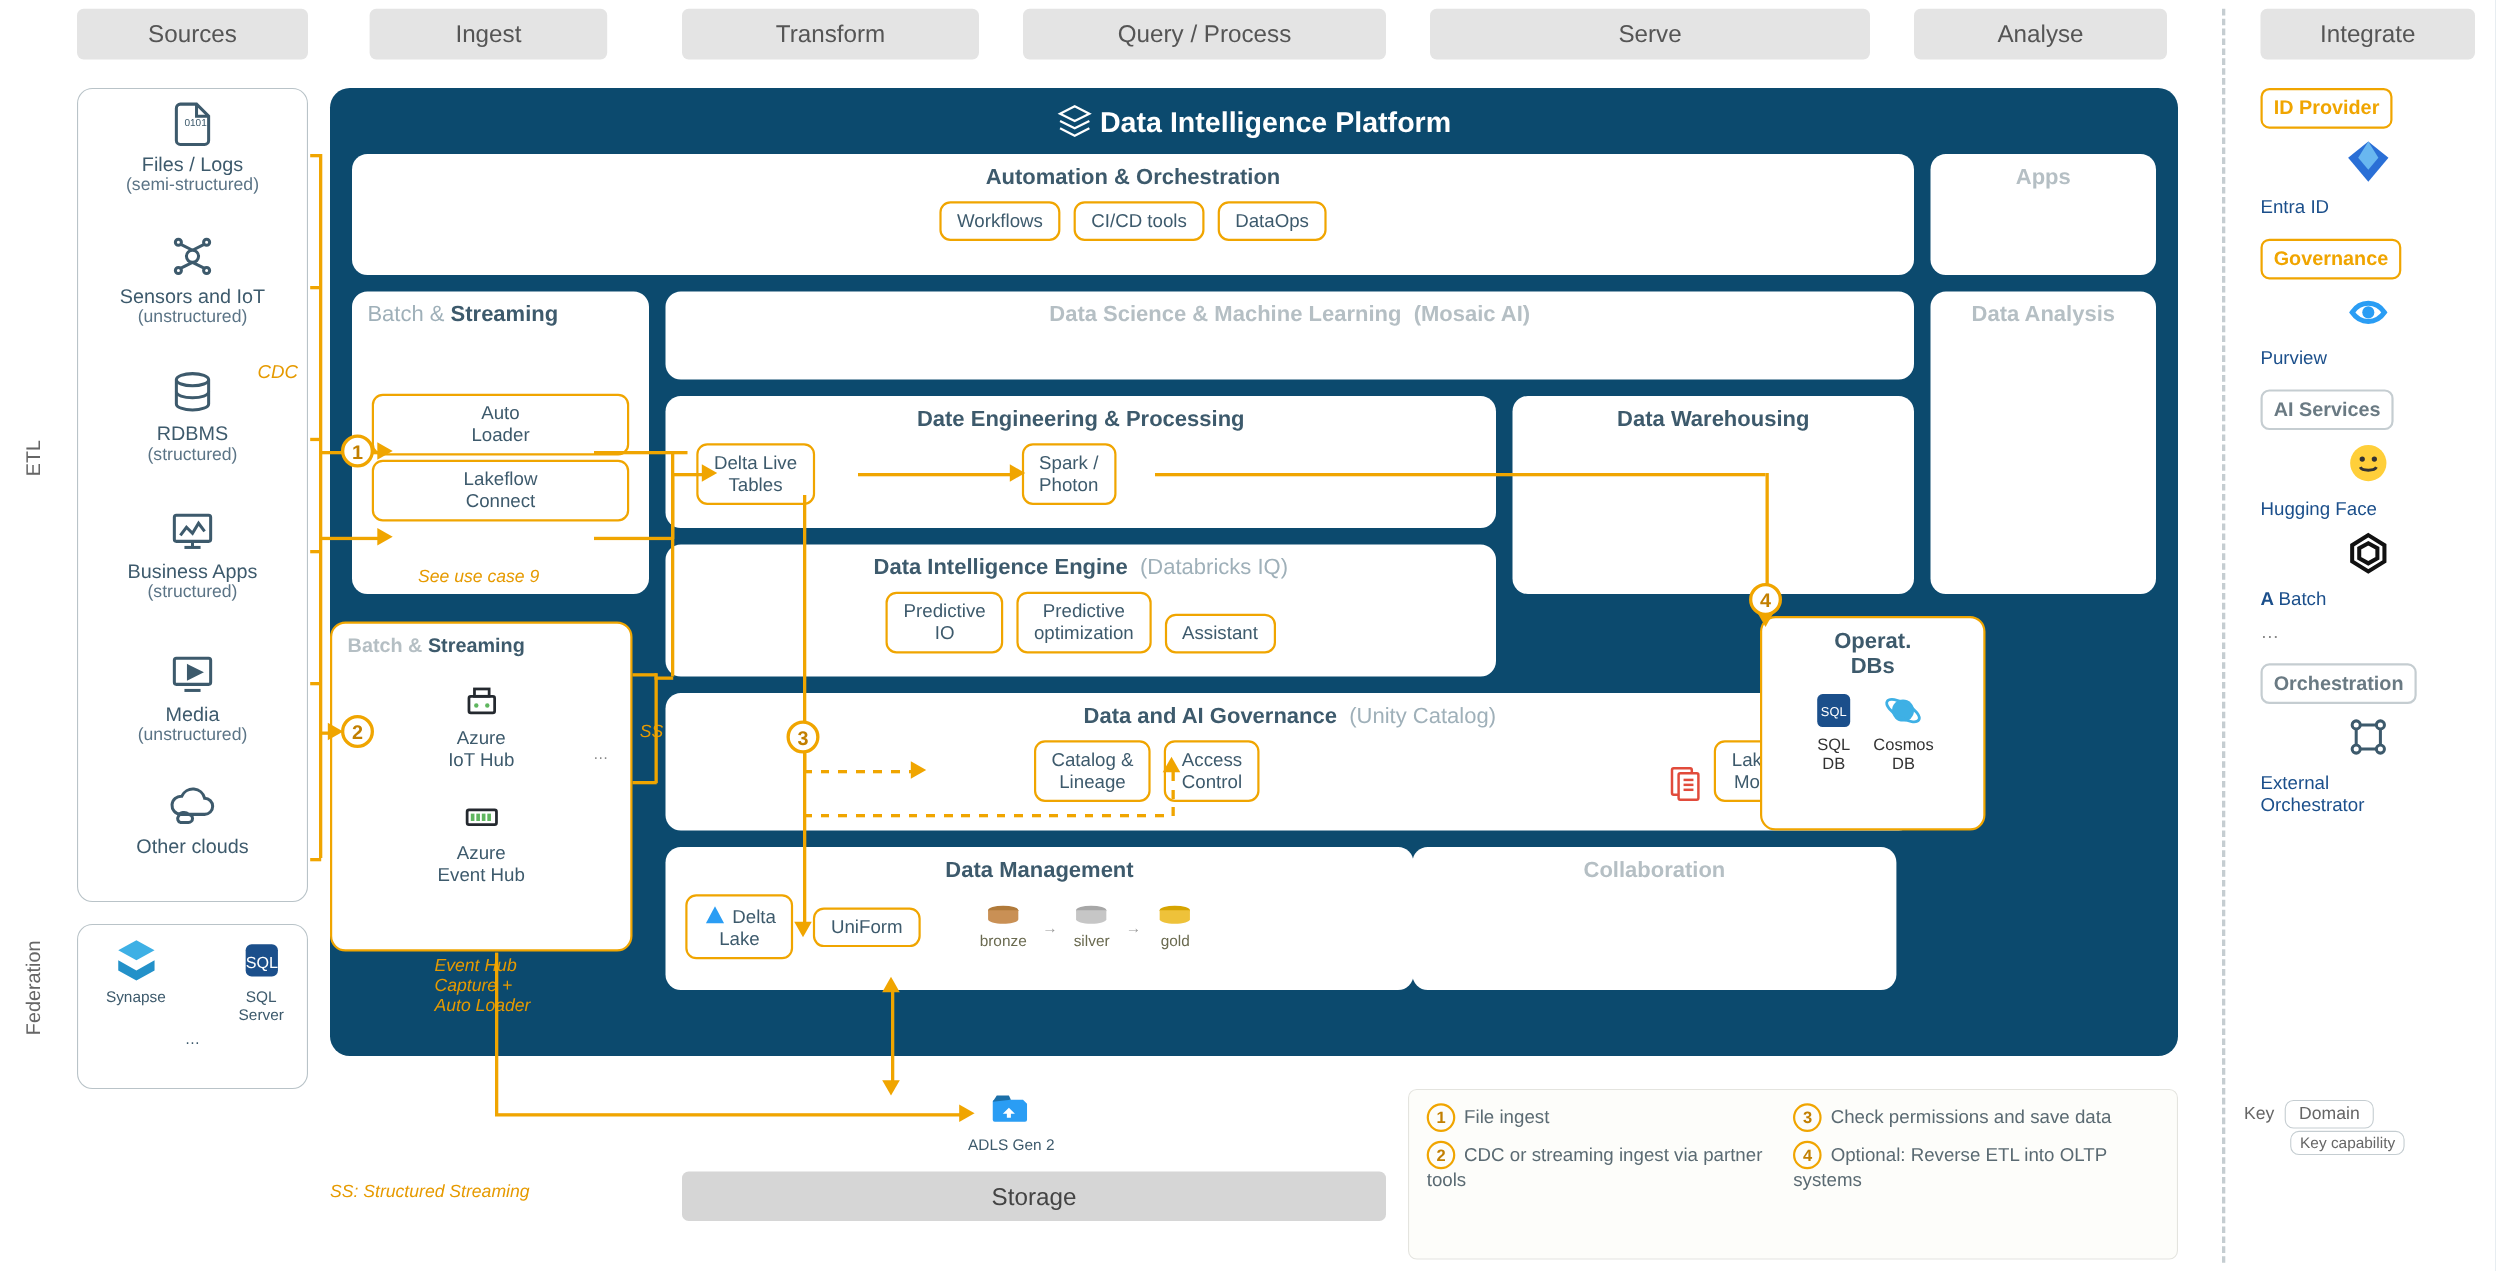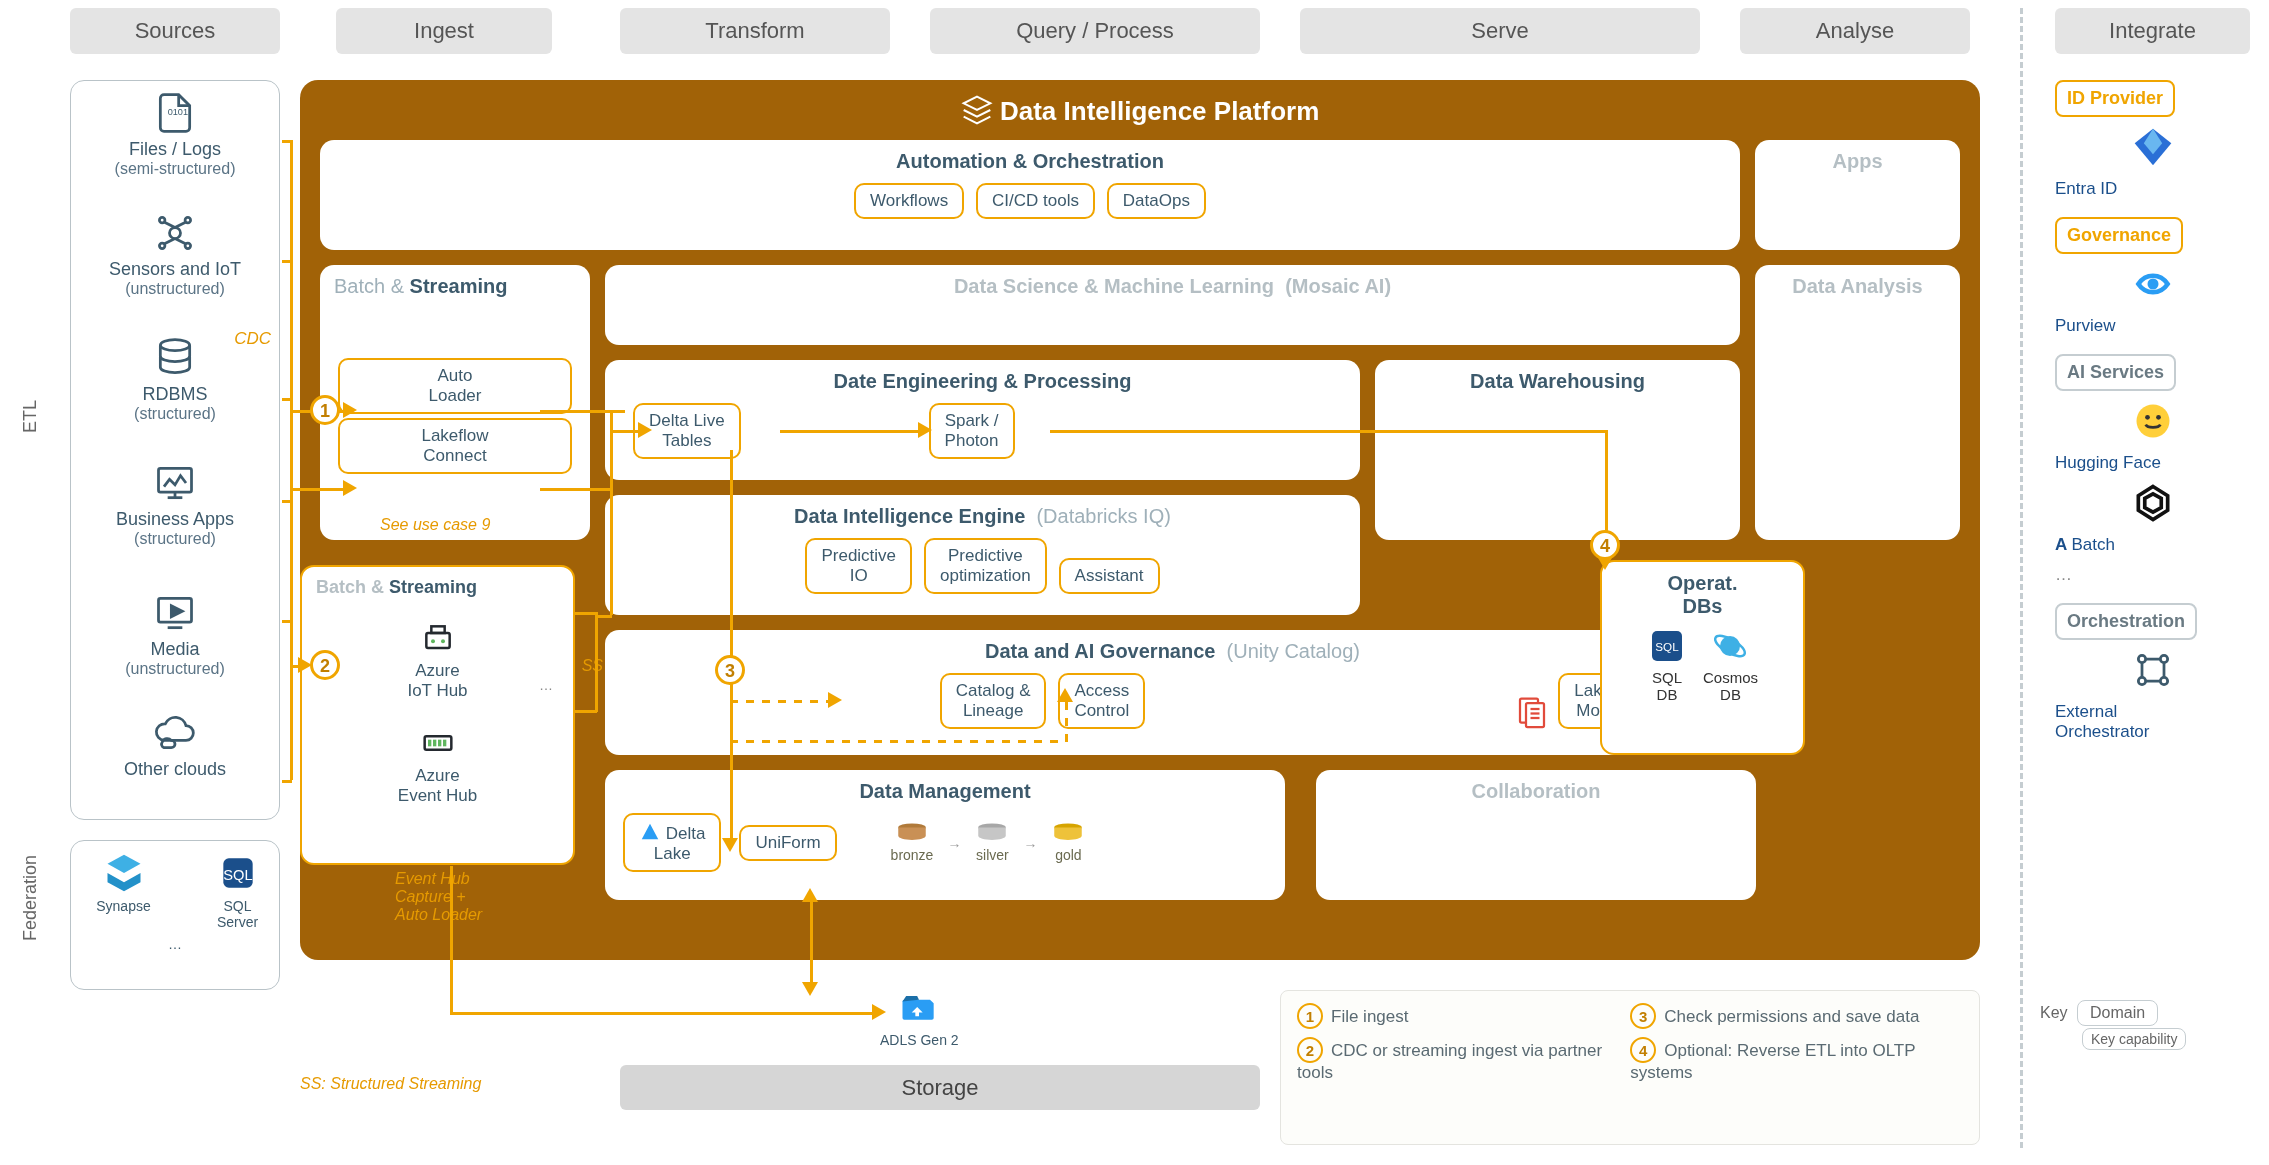--- a/index.html
+++ b/index.html
@@ -29,21 +29,21 @@
   .src-item .sub { display:block; color:#5b7486; font-size:16px; }
   .src-icon { display:block; margin:0 auto 4px; width:44px; height:44px; color:#3d5a6c; }
 
   .cdc-label { position:absolute; color:#e69a00; font-style:italic; font-size:17px; }
 
   
   .fed-panel { position:absolute; left:70px; top:840px; width:210px; height:150px; border:1.5px solid #b9c3c8; border-radius:14px; text-align:center; padding-top:10px; color:#3d5a6c;}
   .fed-panel .icon { display:inline-block; width:44px; height:44px; margin:0 12px; }
 
   
-  .dip { position:absolute; left:300px; top:80px; width:1680px; height:880px; background:#a16207; border-radius:18px; }
+  .dip { position:absolute; left:300px; top:80px; width:1680px; height:880px; background:#0c4a6e; border-radius:18px; }
   .dip-title { position:absolute; top:14px; left:0; right:0; text-align:center; color:#fff; font-size:26px; font-weight:600; }
 
   .inner-card { position:absolute; background:#fff; border-radius:14px; padding:10px 14px; }
   .inner-card h3 { color:#3d5a6c; font-size:20px; font-weight:600; margin-bottom:6px; text-align:center; }
   .inner-card h3 .muted { color:#9fb0b9; font-weight:500; }
   .muted-card h3 { color:#b5bfc4; }
 
   .pill, .pill-block { display:inline-block; border:2px solid #f0a500; border-radius:10px; padding:6px 14px; margin:4px; background:#fff; color:#3d5a6c; font-size:17px; text-align:center; }
   .pill-block { display:block; }
 
@@ -325,21 +325,21 @@
             <svg width="34" height="22" viewBox="0 0 24 16">
                 <ellipse cx="12" cy="4" rx="10" ry="3" fill="#d6a400"></ellipse>
                 <path d="M2 4v6c0 1.7 4.5 3 10 3s10-1.3 10-3V4" fill="#eec23a"></path>
               </svg>
             <div>gold</div>
           </div>
         </div>
       </div>
     </div>
 
-    <div class="inner-card muted-card" style="left:1016px; top:690px; width:440px; height:130px;">
+    <div class="inner-card muted-card" style="left:984px; top:690px; width:440px; height:130px;">
       <h3>Collaboration</h3>
     </div>
   </div>
 
   <div class="orange-box" style="left:300px; top:565px; width:275px; height:300px; background:#fff;">
     <h4><span>Batch &amp; </span><span class="em">Streaming</span></h4>
     <div style="text-align:center; margin-top:20px;">
       <svg width="40" height="40" viewBox="0 0 24 24">
           <rect x="5" y="9" width="14" height="9" rx="1" fill="none" stroke="#24292f" stroke-width="1.5"></rect>
           <rect x="8" y="5" width="8" height="4" fill="none" stroke="#24292f" stroke-width="1.5"></rect>

